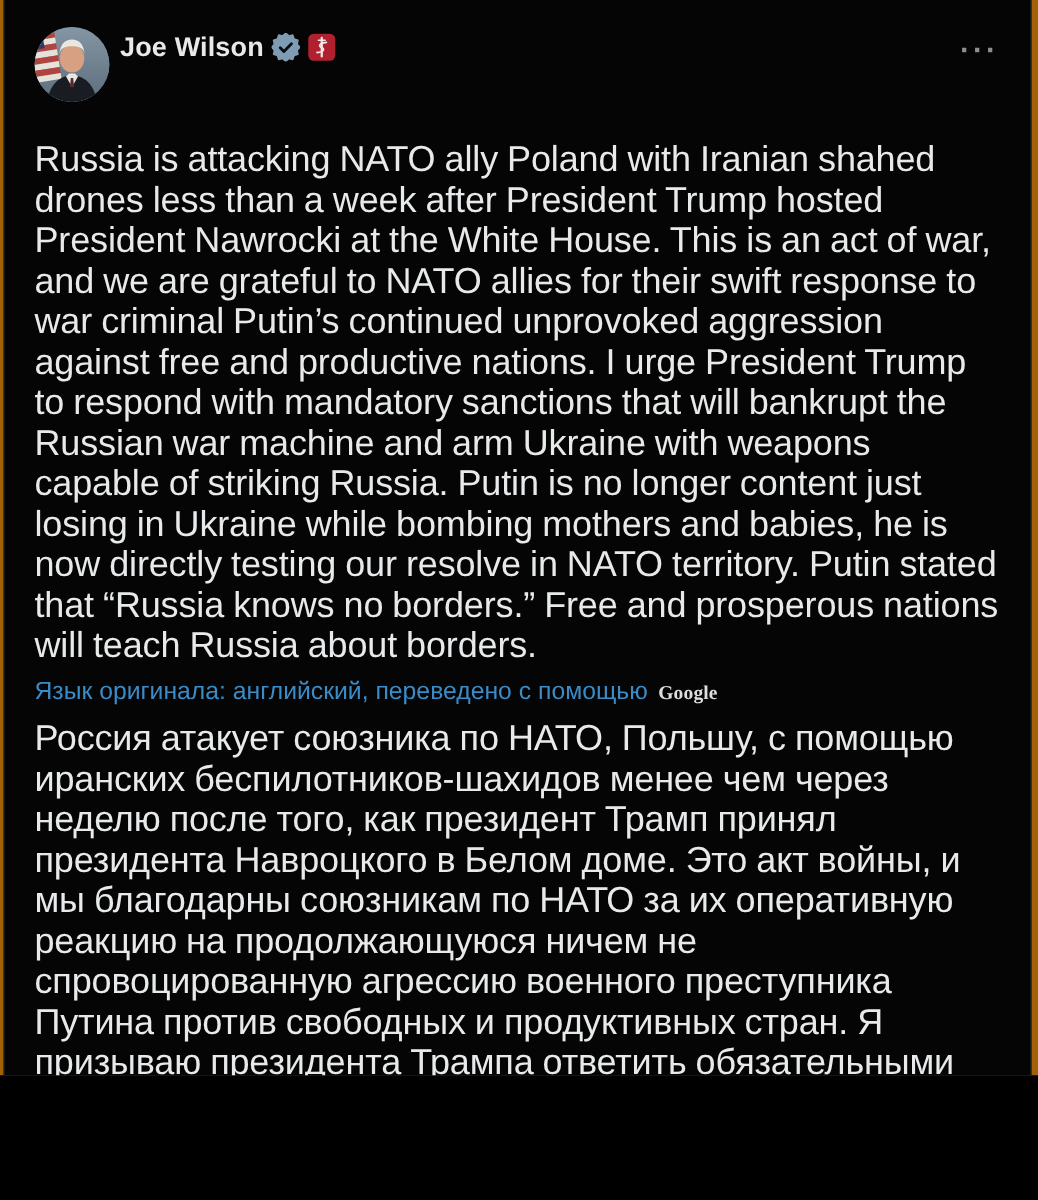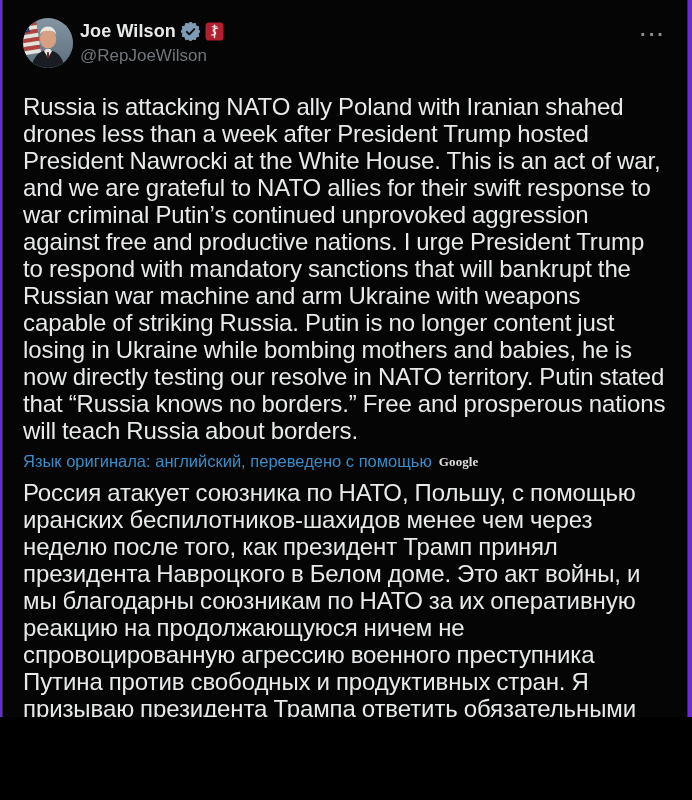--- a/index.html
+++ b/index.html
@@ -5,21 +5,21 @@
   * { margin: 0; padding: 0; box-sizing: border-box; }
   html, body {
     background: #000000;
     width: 692px;
     font-family: "Liberation Sans", sans-serif;
     -webkit-font-smoothing: antialiased;
   }
   .page {
     width: 692px;
     height: 717px;
-    background: #6d28d9;
+    background: #a16207;
     overflow: hidden;
   }
   .card {
     margin: 0 4px 0 2px;
     min-height: 800px;
     border-left: 1px solid #2e3236;
     border-right: 1px solid #2e3236;
     background: #050505;
     padding: 18px 19px 14px 20px;
   }
@@ -178,21 +178,20 @@
           </span>
           <span class="affiliate">
             <svg width="19" height="19" viewBox="0 0 19 19" aria-hidden="true">
               <rect x="0.5" y="0.5" width="18" height="18" rx="3.6" fill="#b0202f"></rect>
               <path d="M9.5 3.2 V15.6" stroke="#f2e9e6" stroke-width="1.5" stroke-linecap="round"></path>
               <path d="M12.6 6.2 C8.2 6.6 7 8.6 9.3 9.6 C11.6 10.6 11.2 12.8 6.4 13" fill="none" stroke="#f2e9e6" stroke-width="1.2" stroke-linecap="round"></path>
               <path d="M7.2 4.8 L11.8 4.8" stroke="#f2e9e6" stroke-width="1" stroke-linecap="round"></path>
             </svg>
           </span>
         </div>
-        <div class="handle">@RepJoeWilson</div>
       </div>
 
       <div class="more">···</div>
     </div>
 
     <div class="body">
       <p class="tweet-text">Russia is attacking NATO ally Poland with Iranian shahed drones less than a week after President Trump hosted President Nawrocki at the White House. This is an act of war, and we are grateful to NATO allies for their swift response to war criminal Putin’s continued unprovoked aggression against free and productive nations. I urge President Trump to respond with mandatory sanctions that will bankrupt the Russian war machine and arm Ukraine with weapons capable of striking Russia. Putin is no longer content just losing in Ukraine while bombing mothers and babies, he is now directly testing our resolve in NATO territory. Putin stated that “Russia knows no borders.” Free and prosperous nations will teach Russia about borders.</p>
 
       <div class="trans-note">
         <span class="trans-link">Язык оригинала: английский, переведено с помощью</span>

